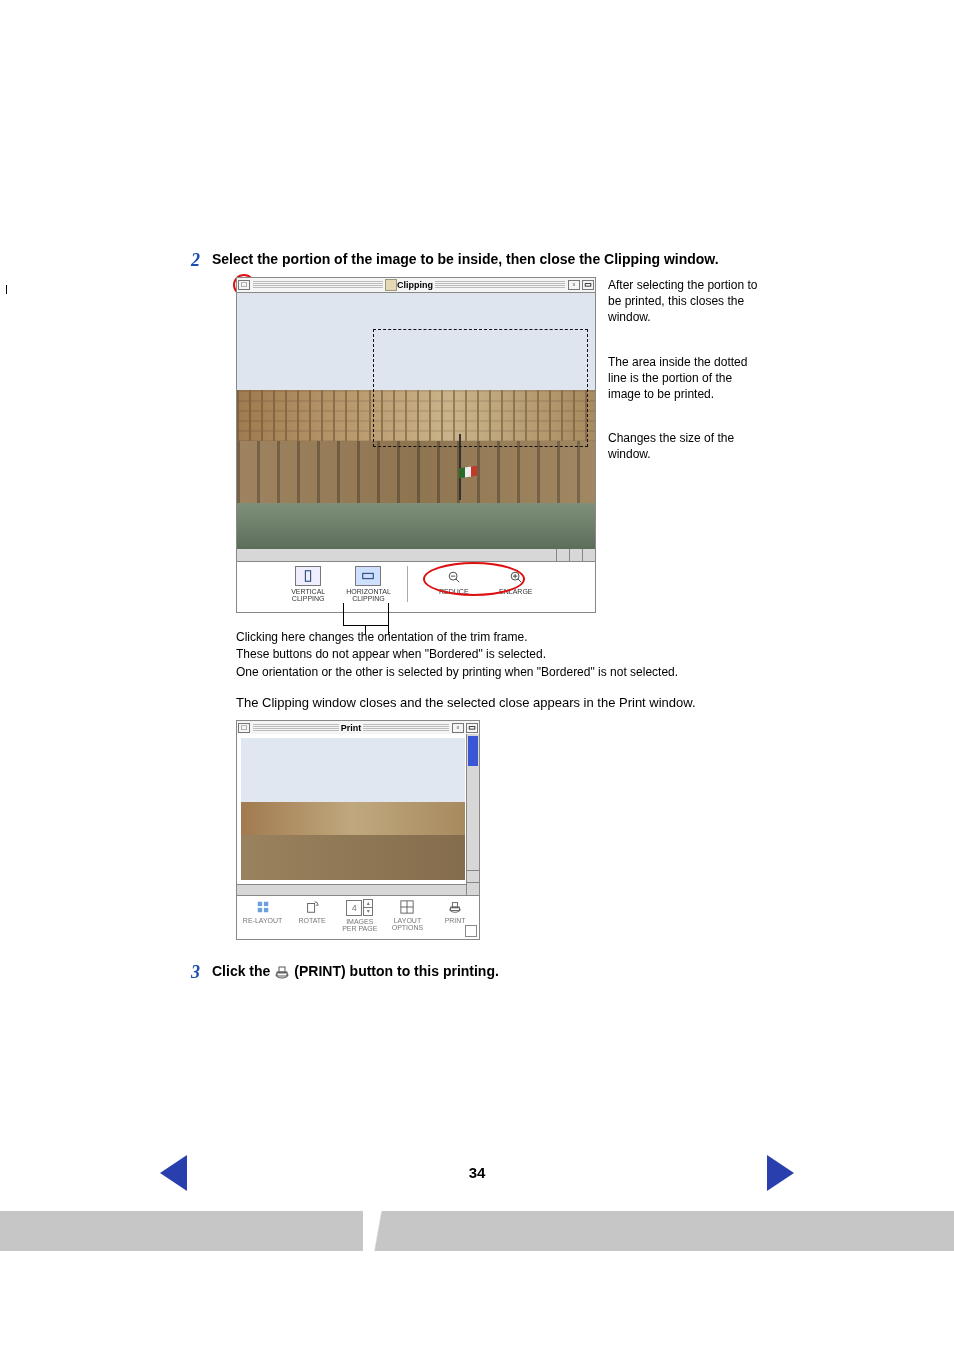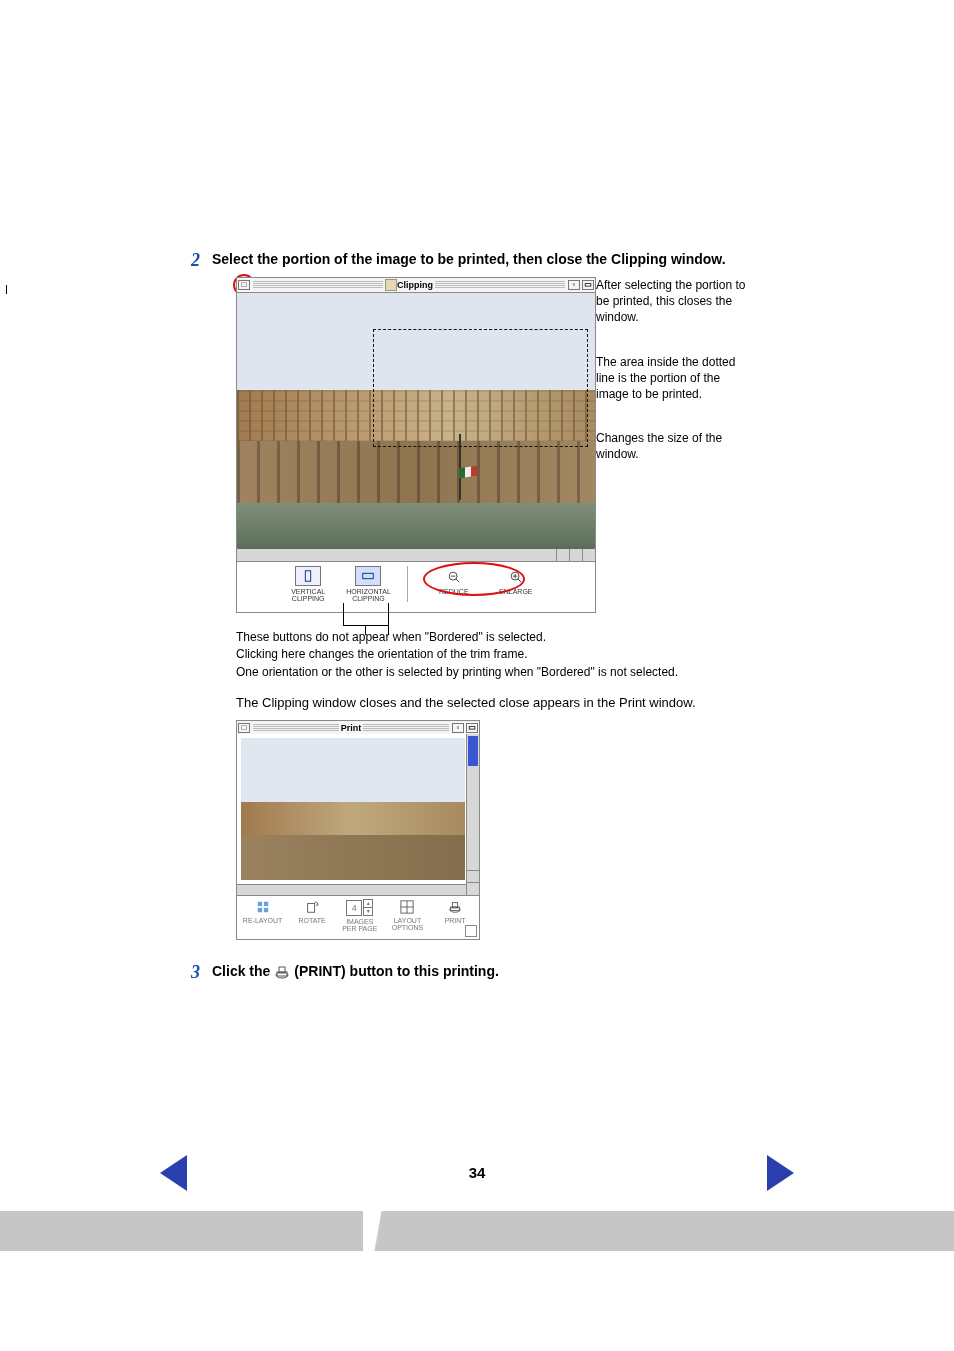--- a/index.html
+++ b/index.html
@@ -155,20 +155,21 @@
     position:absolute; border:2px solid #d11; border-radius:50%;
     pointer-events:none;
   }
   .clip-status {
     height:14px; border:1px solid #888; border-top:none; background:#fff;
     display:flex; align-items:center; font-size:8px; color:#333;
   }
   .clip-status .cell{padding:0 4px; border-right:1px solid #aaa; height:100%; display:flex; align-items:center;}
   .callouts {
     width: 160px;
+    padding-left: 12px;
     font-size: 12px;
     line-height: 1.35;
     position: relative;
   }
   .callout { margin-bottom: 28px; }
   .below-caption {
     padding-left: 236px;
     font-size: 12px;
     line-height:1.45;
     margin-top: 16px;
@@ -248,21 +249,21 @@
     pointer-events:none;
   }
 </style>
 </head>
 <body>
 
 <div class="page">
 
   <div class="step-row" style="padding-left:160px;">
     <div class="step-num">2</div>
-    <div class="step-text">Select the portion of the image to be printed, then close the Clipping window.</div>
+    <div class="step-text">Select the portion of the image to be inside, then close the Clipping window.</div>
   </div>
 
   <div class="figure1-block fig1-wrap">
 
     <div class="lead" style="top:8px; left:360px; width:12px; height:1px;"></div>
     <div class="lead" style="top:8px; left:6px; width:1px; height:9px;"></div>
 
     <div class="lead" style="top:107px; left:360px; width:12px; height:1px;"></div>
 
     <div class="lead" style="top:290px; left:360px; width:12px; height:1px;"></div>
@@ -357,22 +358,22 @@
     </div>
   </div>
 
   <div class="below-caption">
 
     <div class="lead-v" style="left:343px; top:-26px; height:22px;"></div>
     <div class="lead-v" style="left:388px; top:-26px; height:32px;"></div>
     <div class="lead-h" style="left:343px; top:-4px; width:45px;"></div>
     <div class="lead-v" style="left:365px; top:-4px; height:10px;"></div>
 
+    <div>Clicking here changes the orientation of the trim frame.</div>
     <div>These buttons do not appear when "Bordered" is selected.</div>
-    <div>Clicking here changes the orientation of the trim frame.</div>
     <div>One orientation or the other is selected by printing when "Bordered" is not selected.</div>
   </div>
 
   <div class="para">The Clipping window closes and the selected close appears in the Print window.</div>
 
   <div class="print-window">
     <div class="print-title">
       <div class="tb-close">□</div>
       <div class="tb-title-center">
         <div class="tb-stripe"></div>

